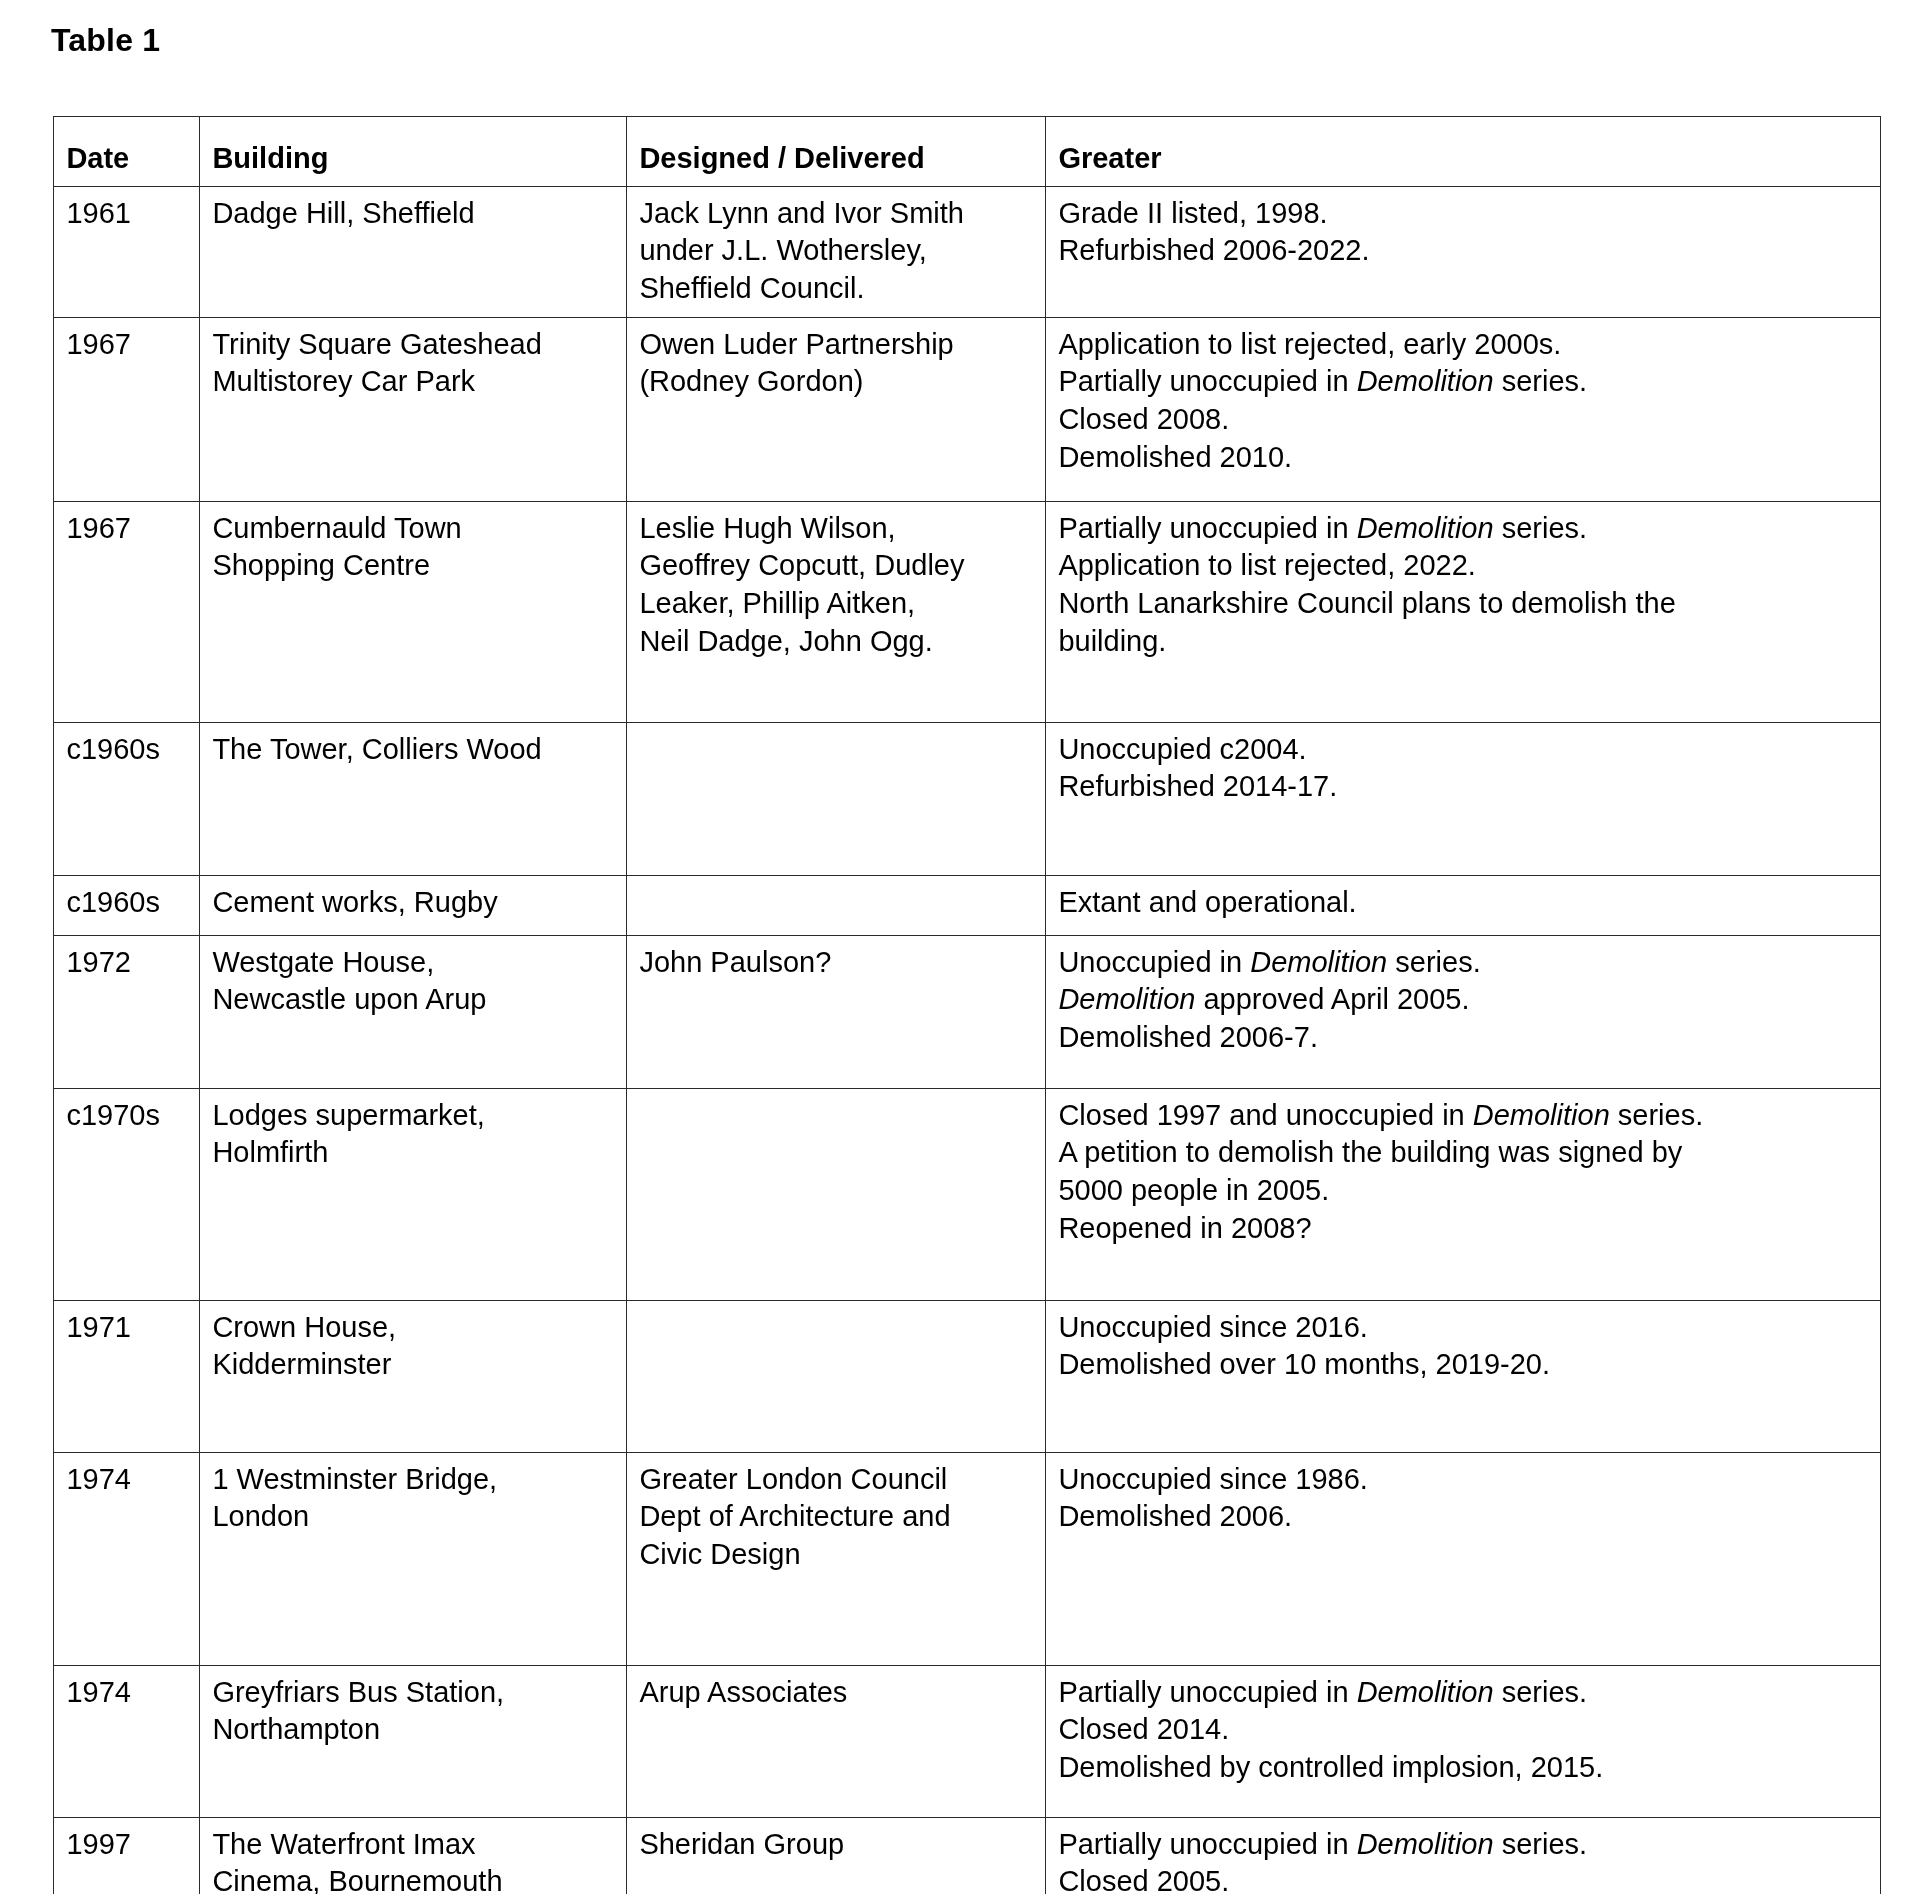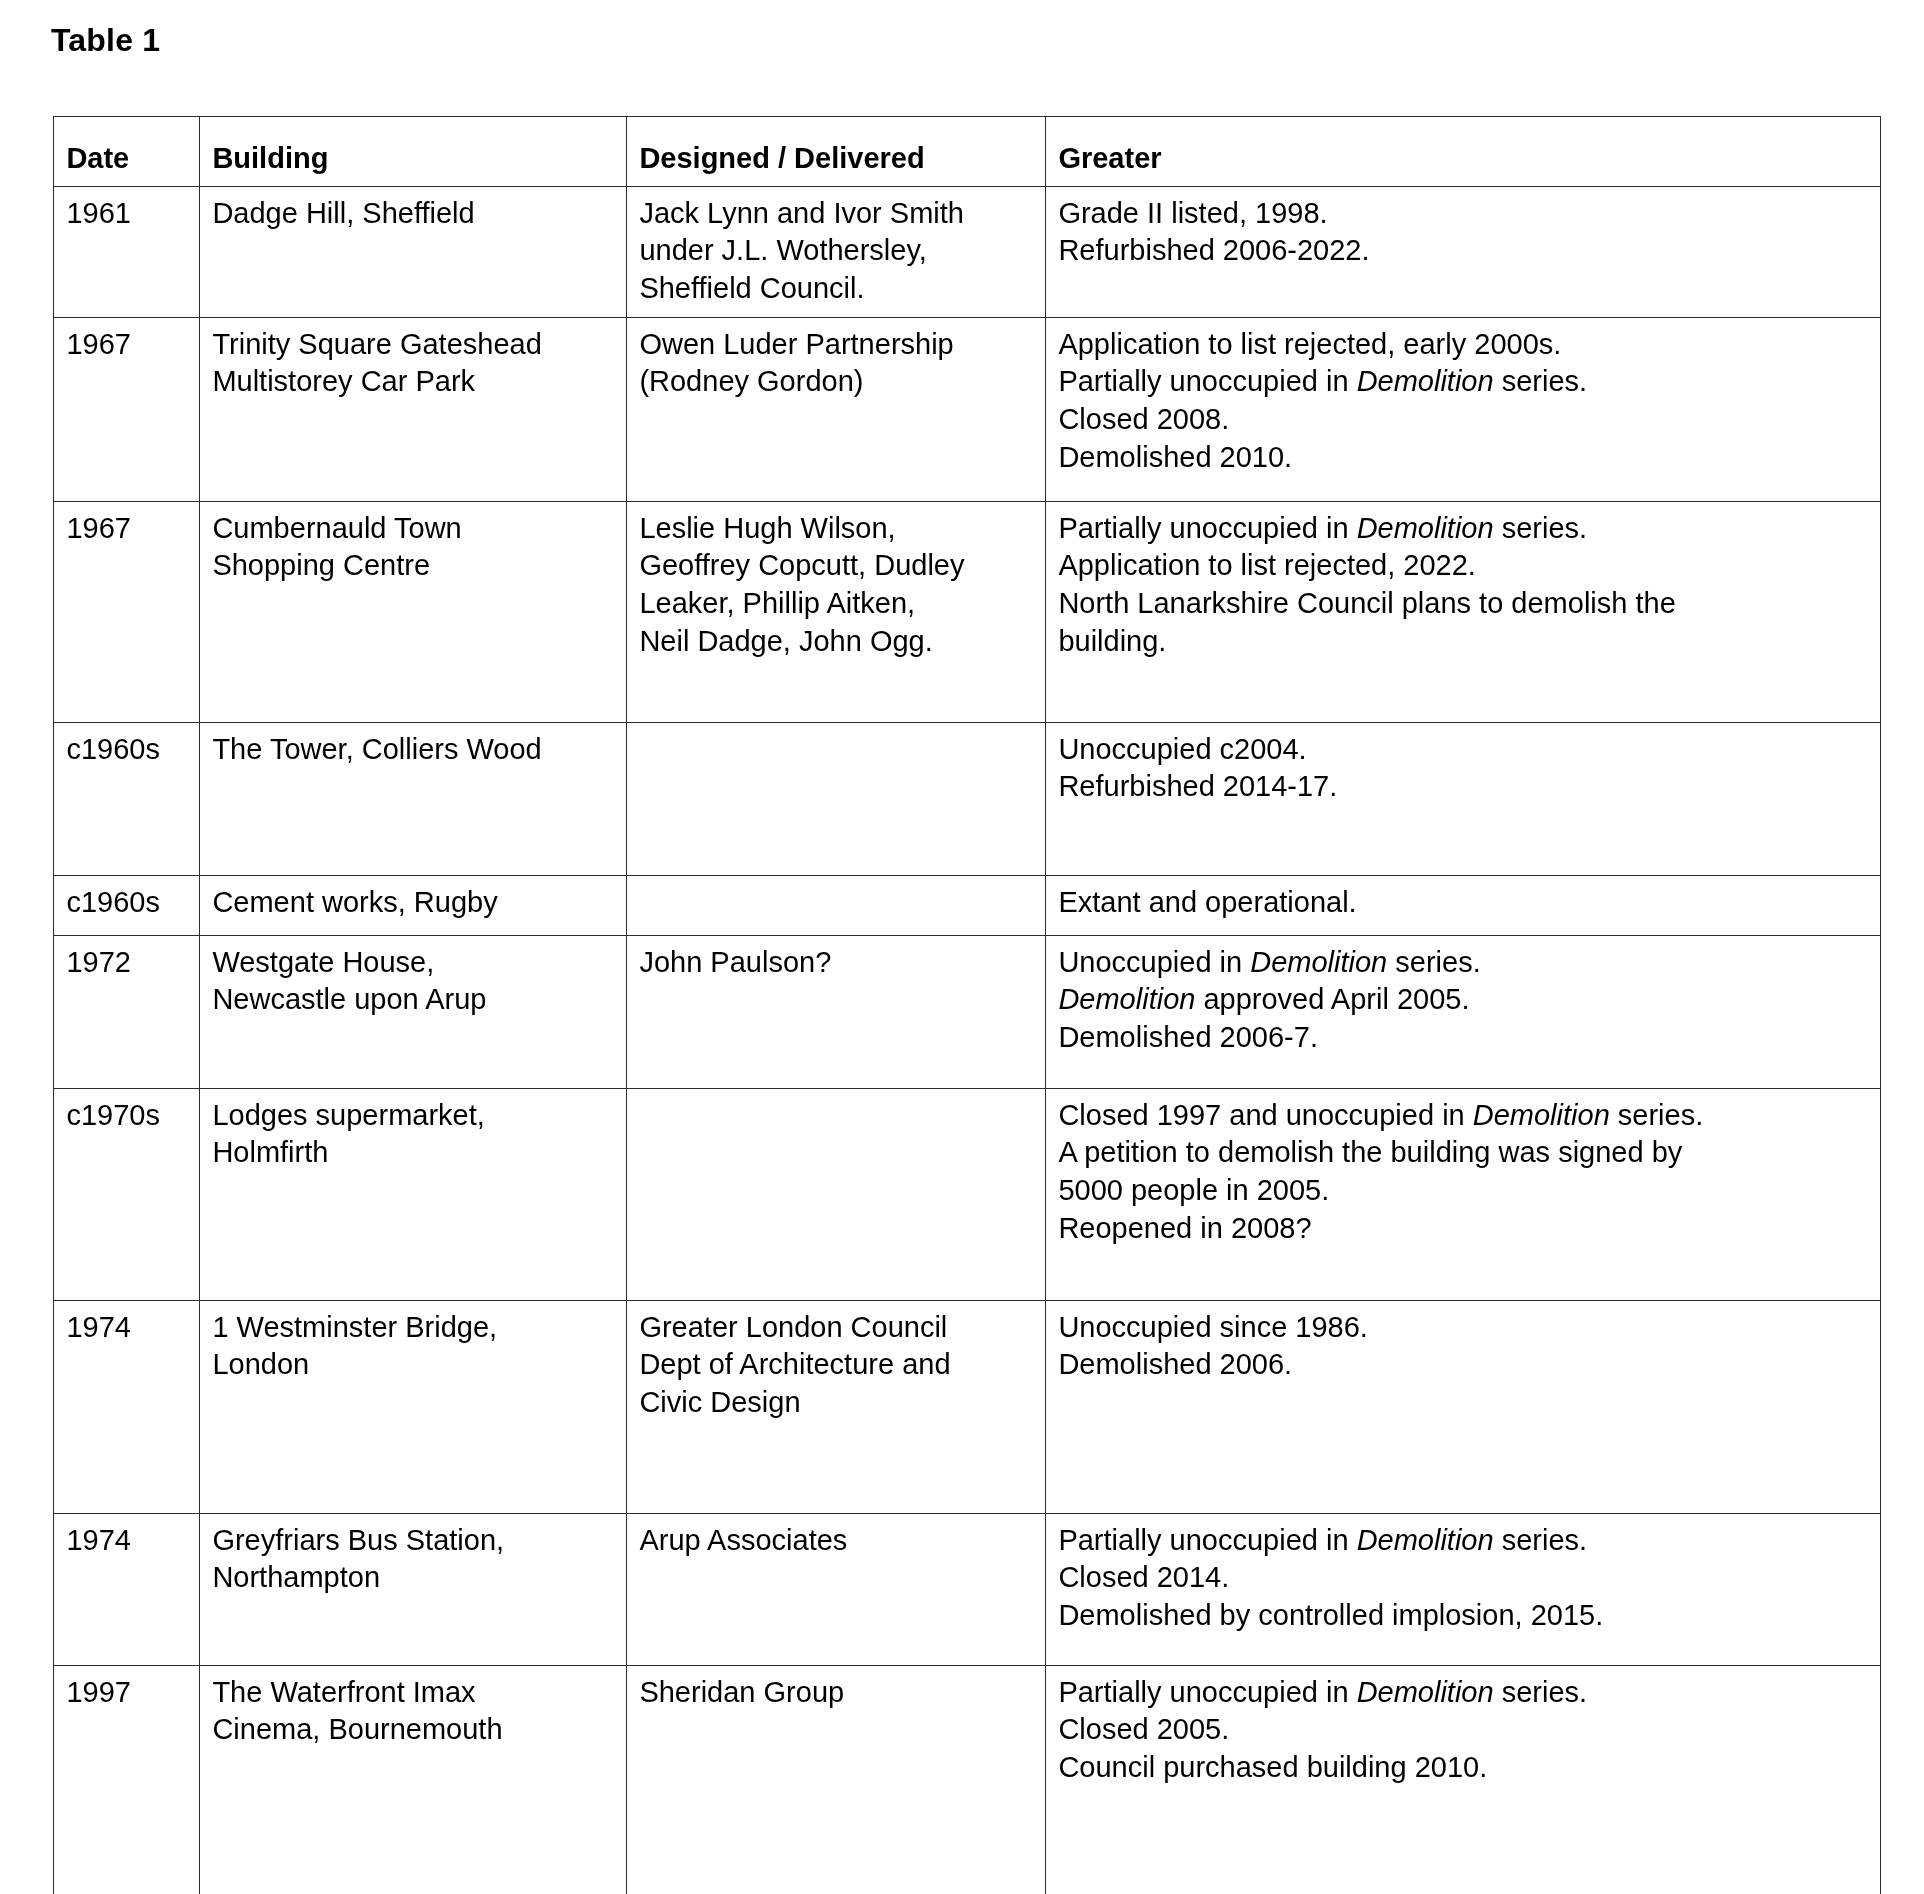--- a/index.html
+++ b/index.html
@@ -197,20 +197,34 @@
             <span>Holmfirth</span>
           </td>
           <td class="cell-lines"></td>
           <td class="cell-lines">
             <span>Closed 1997 and unoccupied in <em class="series">Demolition</em> series.</span>
             <span>A petition to demolish the building was signed by</span>
             <span>5000 people in 2005.</span>
             <span>Reopened in 2008?</span>
           </td>
         </tr>
+        <tr style="height: 152px;">
+          <td class="cell-lines">
+            <span>1971</span>
+          </td>
+          <td class="cell-lines">
+            <span>Crown House,</span>
+            <span>Kidderminster</span>
+          </td>
+          <td class="cell-lines"></td>
+          <td class="cell-lines">
+            <span>Unoccupied since 2016.</span>
+            <span>Demolished over 10 months, 2019-20.</span>
+          </td>
+        </tr>
         <tr style="height: 213px;">
           <td class="cell-lines">
             <span>1974</span>
           </td>
           <td class="cell-lines">
             <span>1 Westminster Bridge,</span>
             <span>London</span>
           </td>
           <td class="cell-lines">
             <span>Greater London Council</span>

